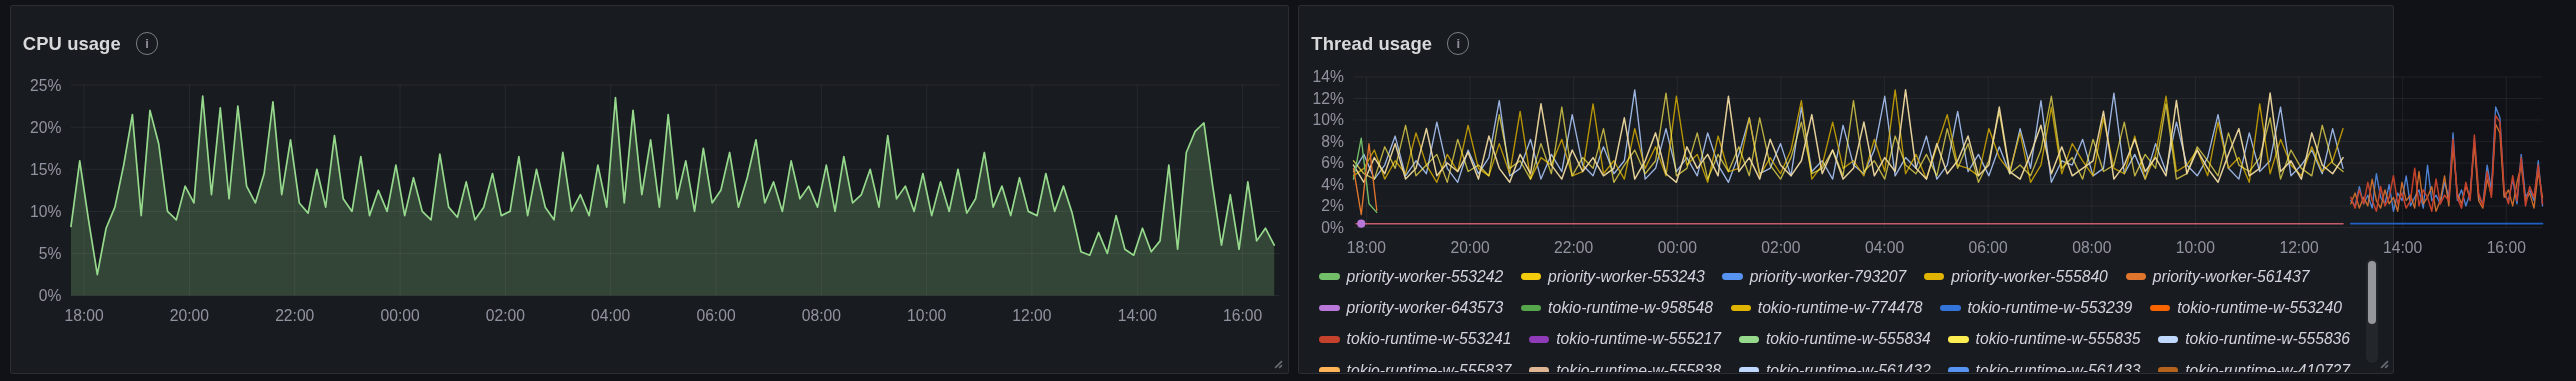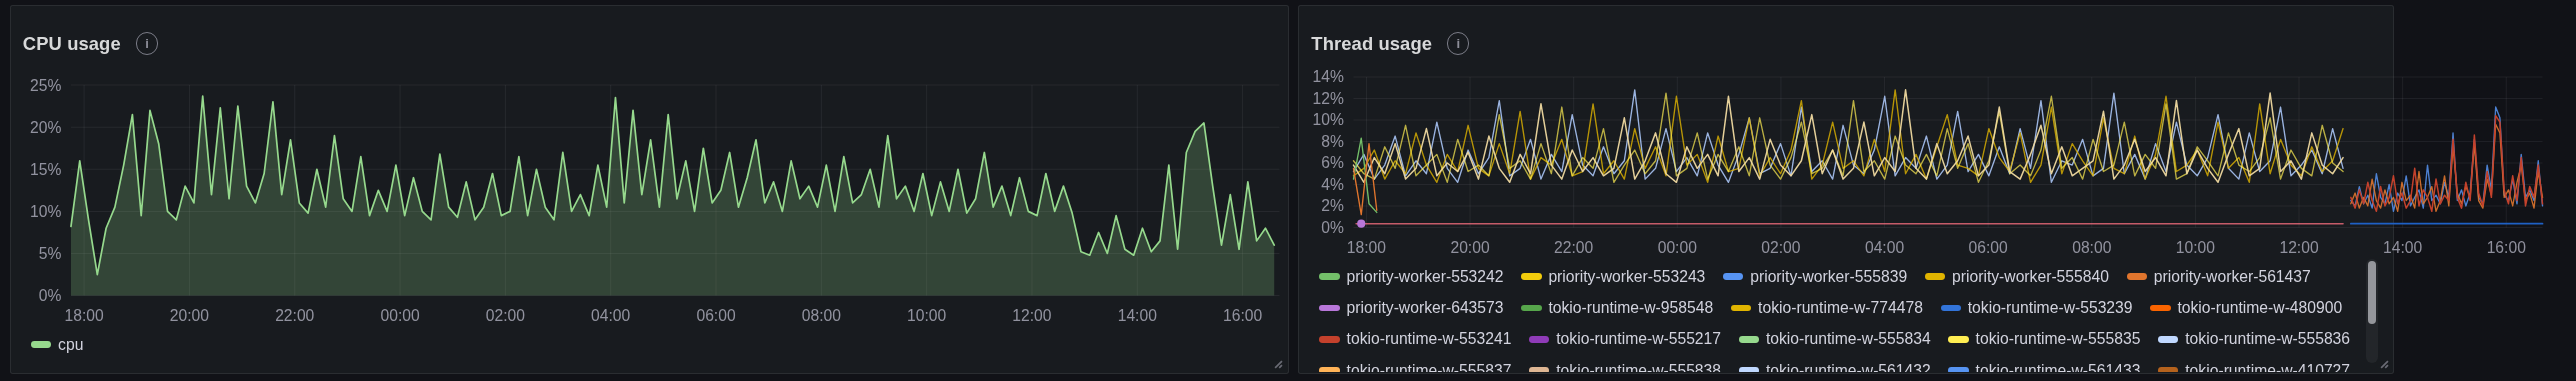--- a/index.html
+++ b/index.html
@@ -9,21 +9,21 @@
     border:0.7px solid rgba(204,204,220,0.10);border-radius:2.7px;box-sizing:border-box;}
   #panel-cpu{left:9.5px;width:1279px;}
   #panel-thread{left:1298px;width:1096px;}
   .panel-header{position:absolute;top:11px;left:12.3px;display:flex;align-items:center;gap:15px;z-index:3;}
   .panel-title{font-size:18.4px;font-weight:600;color:#d8d9da;letter-spacing:0.1px;}
   .info-icon{width:20.4px;height:20.4px;border:1.4px solid rgba(204,204,220,0.55);border-radius:50%;
     color:rgba(204,204,220,0.65);font-size:13px;font-weight:600;display:flex;align-items:center;
     justify-content:center;font-style:normal;cursor:pointer;}
   .chart-svg{position:absolute;left:0;top:0;}
   .legend{position:absolute;display:flex;flex-wrap:wrap;column-gap:17.7px;row-gap:11px;
-    align-content:flex-start;overflow:hidden;z-index:2;}
+    align-content:flex-start;overflow:hidden;z-index:2;font-style:italic;}
   #cpu-legend{left:20.4px;top:328px;right:27px;height:27px;}
   #thread-legend{left:20.4px;top:260px;right:41px;height:106px;}
   .legend-item{display:flex;align-items:center;gap:6.8px;height:20.4px;cursor:pointer;}
   .legend-swatch{width:20.4px;height:6.8px;border-radius:3.4px;flex:0 0 auto;}
   .legend-label{font-size:15.7px;color:#d2d3de;white-space:nowrap;}
   .legend-scrollbar{position:absolute;right:15px;top:253px;width:12.3px;height:104px;
     background:rgba(255,255,255,0.05);border-radius:6.1px;z-index:4;}
   .legend-scrollbar-thumb{position:absolute;left:2px;top:2px;width:8.2px;height:63px;
     background:#94969b;border-radius:4.1px;}
   .resize-handle{position:absolute;right:3.4px;bottom:3.4px;width:15px;height:15px;cursor:nwse-resize;z-index:5;}
@@ -71,26 +71,20 @@
         <text x="74" y="309.4" fill="rgba(204,204,220,0.68)" font-size="23" text-anchor="end">10%</text>
         <line x1="88" y1="239.6" x2="1862" y2="239.6" stroke="rgba(204,204,220,0.08)" stroke-width="1.5"></line>
         <text x="74" y="247.6" fill="rgba(204,204,220,0.68)" font-size="23" text-anchor="end">15%</text>
         <line x1="88" y1="177.79999999999998" x2="1862" y2="177.79999999999998" stroke="rgba(204,204,220,0.08)" stroke-width="1.5"></line>
         <text x="74" y="185.79999999999998" fill="rgba(204,204,220,0.68)" font-size="23" text-anchor="end">20%</text>
         <line x1="88" y1="116" x2="1862" y2="116" stroke="rgba(204,204,220,0.08)" stroke-width="1.5"></line>
         <text x="74" y="124" fill="rgba(204,204,220,0.68)" font-size="23" text-anchor="end">25%</text>
         <path d="M88.0,323.6 L100.9,227.2 L113.8,313.8 L126.7,394.1 L139.6,326.1 L152.5,295.2 L165.4,233.4 L178.2,159.3 L191.1,307.6 L204.0,153.1 L216.9,202.5 L229.8,301.4 L242.7,313.8 L255.6,264.3 L268.5,289.0 L281.4,132.1 L294.3,276.7 L307.2,149.4 L320.1,282.9 L333.0,146.9 L345.8,264.3 L358.7,289.0 L371.6,245.8 L384.5,140.7 L397.4,276.7 L410.3,196.3 L423.2,289.0 L436.1,303.9 L449.0,239.6 L461.9,295.2 L474.8,190.2 L487.7,282.9 L500.6,301.4 L513.5,221.1 L526.3,307.6 L539.2,270.5 L552.1,301.4 L565.0,233.4 L577.9,307.6 L590.8,252.0 L603.7,301.4 L616.6,313.8 L629.5,217.4 L642.4,295.2 L655.3,310.1 L668.2,258.1 L681.1,313.8 L693.9,295.2 L706.8,245.8 L719.7,307.6 L732.6,301.4 L745.5,221.1 L758.4,307.6 L771.3,239.6 L784.2,295.2 L797.1,313.8 L810.0,214.9 L822.9,301.4 L835.8,276.7 L848.7,307.6 L861.5,233.4 L874.4,295.2 L887.3,134.5 L900.2,289.0 L913.1,153.1 L926.0,276.7 L938.9,196.3 L951.8,295.2 L964.7,159.3 L977.6,282.9 L990.5,227.2 L1003.4,301.4 L1016.3,208.7 L1029.2,289.0 L1042.0,270.5 L1054.9,214.9 L1067.8,295.2 L1080.7,252.0 L1093.6,196.3 L1106.5,289.0 L1119.4,258.1 L1132.3,301.4 L1145.2,227.2 L1158.1,282.9 L1171.0,264.3 L1183.9,295.2 L1196.8,233.4 L1209.6,301.4 L1222.5,221.1 L1235.4,289.0 L1248.3,276.7 L1261.2,239.6 L1274.1,295.2 L1287.0,190.2 L1299.9,282.9 L1312.8,264.3 L1325.7,301.4 L1338.6,245.8 L1351.5,307.6 L1364.4,258.1 L1377.2,301.4 L1390.1,239.6 L1403.0,303.9 L1415.9,282.9 L1428.8,214.9 L1441.7,295.2 L1454.6,264.3 L1467.5,307.6 L1480.4,252.0 L1493.3,301.4 L1506.2,307.6 L1519.1,245.8 L1532.0,301.4 L1544.9,264.3 L1557.7,303.9 L1570.6,360.7 L1583.5,365.7 L1596.4,332.3 L1609.3,363.2 L1622.2,307.6 L1635.1,357.0 L1648.0,365.7 L1660.9,326.1 L1673.8,360.7 L1686.7,344.7 L1699.6,233.4 L1712.5,357.0 L1725.3,214.9 L1738.2,184.0 L1751.1,171.6 L1764.0,264.3 L1776.9,350.8 L1789.8,276.7 L1802.7,357.0 L1815.6,258.1 L1828.5,344.7 L1841.4,326.1 L1854.3,350.8 L1854.3,425 L88.0,425 Z" fill="#96D98D" fill-opacity="0.22" stroke="none"></path>
         <polyline points="88.0,323.6 100.9,227.2 113.8,313.8 126.7,394.1 139.6,326.1 152.5,295.2 165.4,233.4 178.2,159.3 191.1,307.6 204.0,153.1 216.9,202.5 229.8,301.4 242.7,313.8 255.6,264.3 268.5,289.0 281.4,132.1 294.3,276.7 307.2,149.4 320.1,282.9 333.0,146.9 345.8,264.3 358.7,289.0 371.6,245.8 384.5,140.7 397.4,276.7 410.3,196.3 423.2,289.0 436.1,303.9 449.0,239.6 461.9,295.2 474.8,190.2 487.7,282.9 500.6,301.4 513.5,221.1 526.3,307.6 539.2,270.5 552.1,301.4 565.0,233.4 577.9,307.6 590.8,252.0 603.7,301.4 616.6,313.8 629.5,217.4 642.4,295.2 655.3,310.1 668.2,258.1 681.1,313.8 693.9,295.2 706.8,245.8 719.7,307.6 732.6,301.4 745.5,221.1 758.4,307.6 771.3,239.6 784.2,295.2 797.1,313.8 810.0,214.9 822.9,301.4 835.8,276.7 848.7,307.6 861.5,233.4 874.4,295.2 887.3,134.5 900.2,289.0 913.1,153.1 926.0,276.7 938.9,196.3 951.8,295.2 964.7,159.3 977.6,282.9 990.5,227.2 1003.4,301.4 1016.3,208.7 1029.2,289.0 1042.0,270.5 1054.9,214.9 1067.8,295.2 1080.7,252.0 1093.6,196.3 1106.5,289.0 1119.4,258.1 1132.3,301.4 1145.2,227.2 1158.1,282.9 1171.0,264.3 1183.9,295.2 1196.8,233.4 1209.6,301.4 1222.5,221.1 1235.4,289.0 1248.3,276.7 1261.2,239.6 1274.1,295.2 1287.0,190.2 1299.9,282.9 1312.8,264.3 1325.7,301.4 1338.6,245.8 1351.5,307.6 1364.4,258.1 1377.2,301.4 1390.1,239.6 1403.0,303.9 1415.9,282.9 1428.8,214.9 1441.7,295.2 1454.6,264.3 1467.5,307.6 1480.4,252.0 1493.3,301.4 1506.2,307.6 1519.1,245.8 1532.0,301.4 1544.9,264.3 1557.7,303.9 1570.6,360.7 1583.5,365.7 1596.4,332.3 1609.3,363.2 1622.2,307.6 1635.1,357.0 1648.0,365.7 1660.9,326.1 1673.8,360.7 1686.7,344.7 1699.6,233.4 1712.5,357.0 1725.3,214.9 1738.2,184.0 1751.1,171.6 1764.0,264.3 1776.9,350.8 1789.8,276.7 1802.7,357.0 1815.6,258.1 1828.5,344.7 1841.4,326.1 1854.3,350.8" fill="none" stroke="#96D98D" stroke-width="2.5" stroke-opacity="1" stroke-linejoin="round" stroke-linecap="round"></polyline>
       </svg>
-    <div id="cpu-legend" class="legend">
-        <div class="legend-item">
-          <span class="legend-swatch" style="background: rgb(150, 217, 141);"></span>
-          <span class="legend-label">cpu</span>
-        </div>
-      </div>
     <svg class="resize-handle" viewBox="0 0 22 22">
       <path d="M19 9 L9 19 M19 15 L15 19" stroke="rgba(204,204,220,0.45)" stroke-width="2.5" fill="none"></path>
     </svg>
   </section>
 
   <section class="panel" id="panel-thread">
     <div class="panel-header">
       <h2 class="panel-title">Thread usage</h2>
       <i class="info-icon">i</i>
     </div>
@@ -152,21 +146,21 @@
         <div class="legend-item">
           <span class="legend-swatch" style="background: rgb(115, 191, 105);"></span>
           <span class="legend-label">priority-worker-553242</span>
         </div>
         <div class="legend-item">
           <span class="legend-swatch" style="background: rgb(242, 204, 12);"></span>
           <span class="legend-label">priority-worker-553243</span>
         </div>
         <div class="legend-item">
           <span class="legend-swatch" style="background: rgb(87, 148, 242);"></span>
-          <span class="legend-label">priority-worker-555839</span>
+          <span class="legend-label">priority-worker-793207</span>
         </div>
         <div class="legend-item">
           <span class="legend-swatch" style="background: rgb(224, 180, 0);"></span>
           <span class="legend-label">priority-worker-555840</span>
         </div>
         <div class="legend-item">
           <span class="legend-swatch" style="background: rgb(224, 117, 45);"></span>
           <span class="legend-label">priority-worker-561437</span>
         </div>
         <div class="legend-item">
@@ -180,21 +174,21 @@
         <div class="legend-item">
           <span class="legend-swatch" style="background: rgb(224, 180, 0);"></span>
           <span class="legend-label">tokio-runtime-w-774478</span>
         </div>
         <div class="legend-item">
           <span class="legend-swatch" style="background: rgb(50, 116, 217);"></span>
           <span class="legend-label">tokio-runtime-w-553239</span>
         </div>
         <div class="legend-item">
           <span class="legend-swatch" style="background: rgb(250, 100, 0);"></span>
-          <span class="legend-label">tokio-runtime-w-480900</span>
+          <span class="legend-label">tokio-runtime-w-553240</span>
         </div>
         <div class="legend-item">
           <span class="legend-swatch" style="background: rgb(196, 65, 44);"></span>
           <span class="legend-label">tokio-runtime-w-553241</span>
         </div>
         <div class="legend-item">
           <span class="legend-swatch" style="background: rgb(143, 59, 184);"></span>
           <span class="legend-label">tokio-runtime-w-555217</span>
         </div>
         <div class="legend-item">

